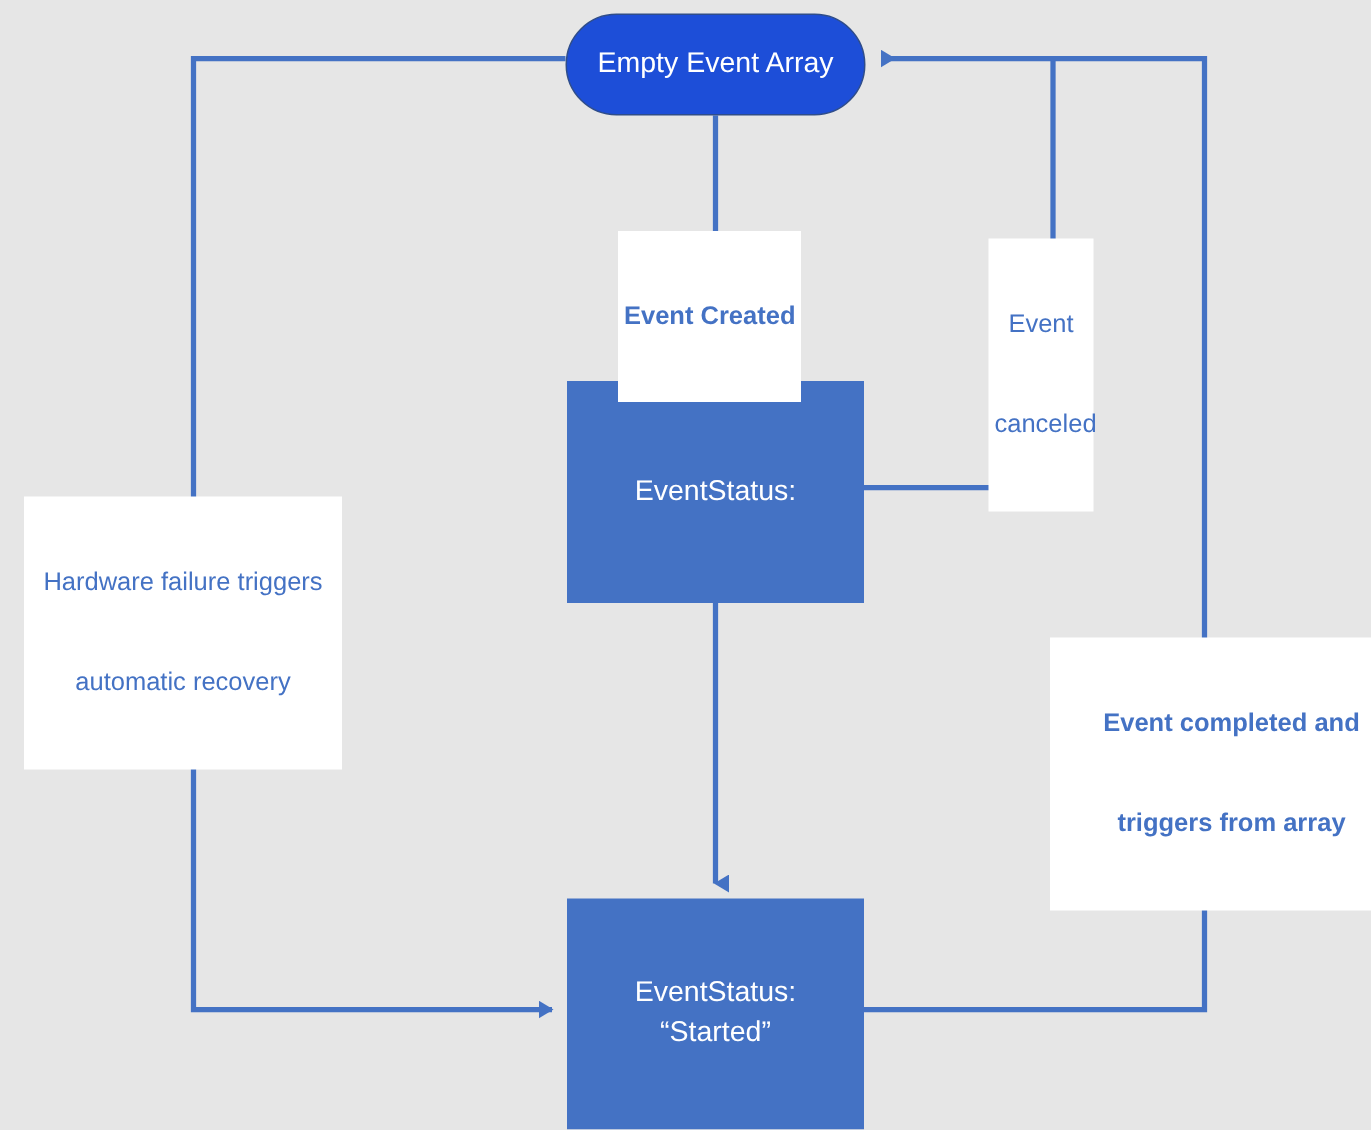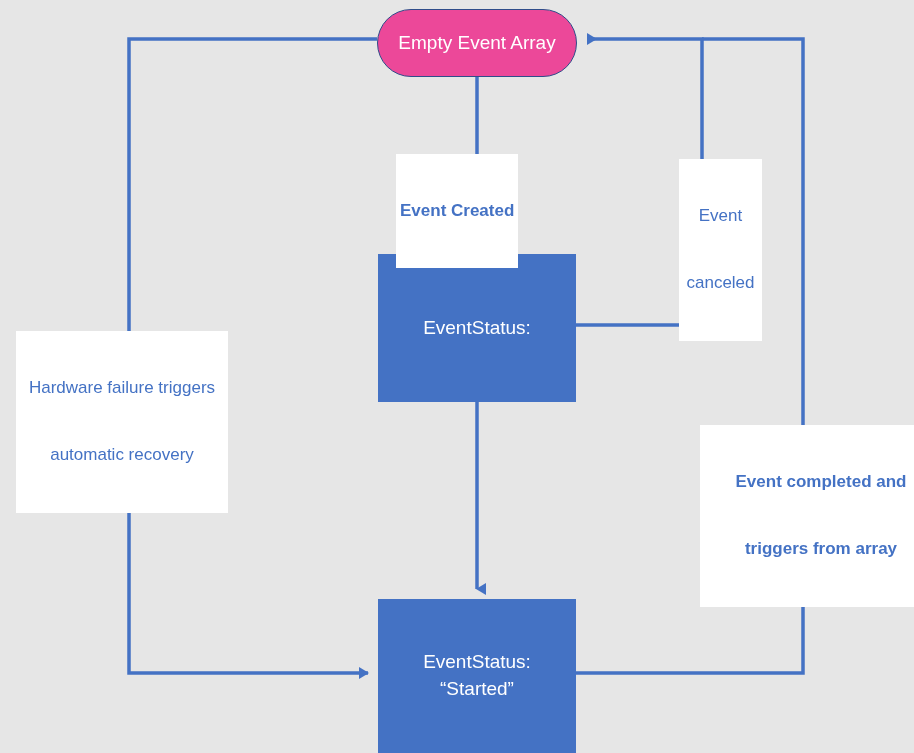--- a/index.html
+++ b/index.html
@@ -32,21 +32,21 @@
     position: absolute;
     box-sizing: border-box;
     display: flex;
     flex-direction: column;
     align-items: center;
     justify-content: center;
     color: #ffffff;
     text-align: center;
   }
   .node-stadium {
-    background: #ec4899;
+    background: #1d4ed8;
     border: 1.5px solid #2f4d8a;
     border-radius: 999px;
     font-size: 19px;
     line-height: 1.2;
     align-items: center;
   }
   .node-rect {
     background: #4472c4;
     font-size: 19px;
     line-height: 1.42;
@@ -90,30 +90,29 @@
     display: block;
   }
   .bold-label {
     font-weight: bold;
   }
   .regular-label {
     font-weight: normal;
   }
 
   #label-event-created {
-    left: 396px;
+    left: 412px;
     top: 154px;
     font-size: 17px;
   }
   #label-event-canceled {
     left: 659px;
     top: 159px;
     font-size: 17px;
-    width: 83px;
-    margin-left: 20px;
+    width: 70px;
   }
   #label-hardware-failure {
     left: 16px;
     top: 331px;
     font-size: 17px;
     width: 212px;
   }
   #label-event-completed {
     left: 700px;
     top: 425px;

